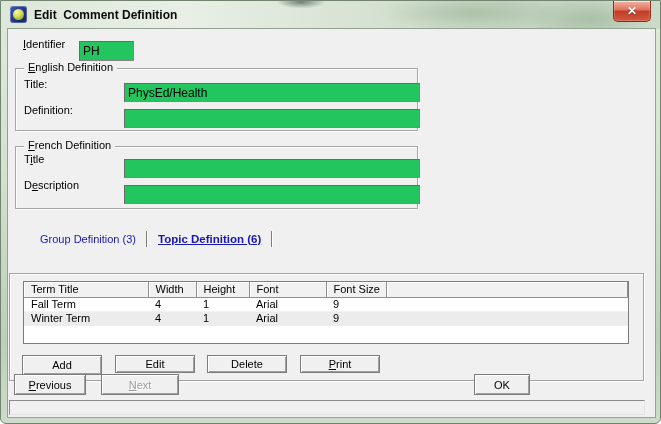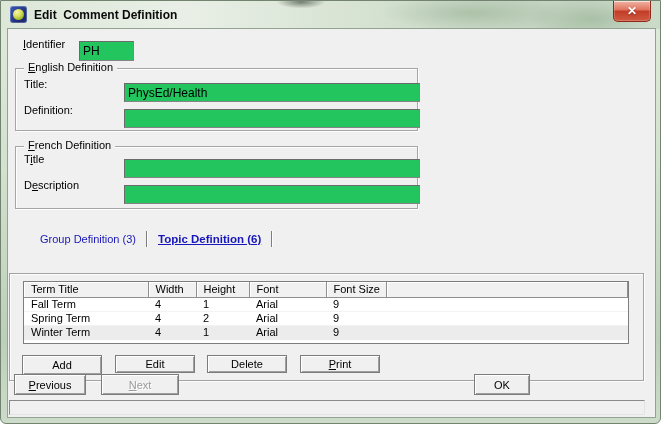--- a/index.html
+++ b/index.html
@@ -178,28 +178,20 @@
             </thead>
           <tbody>
               <tr>
                 <td>Fall Term</td>
                 <td>4</td>
                 <td>1</td>
                 <td>Arial</td>
                 <td>9</td>
                 <td></td>
               </tr>
-              <tr>
-                <td>Spring Term</td>
-                <td>4</td>
-                <td>2</td>
-                <td>Arial</td>
-                <td>9</td>
-                <td></td>
-              </tr>
               <tr class="shaded">
                 <td>Winter Term</td>
                 <td>4</td>
                 <td>1</td>
                 <td>Arial</td>
                 <td>9</td>
                 <td></td>
               </tr>
             </tbody>
         </table>

